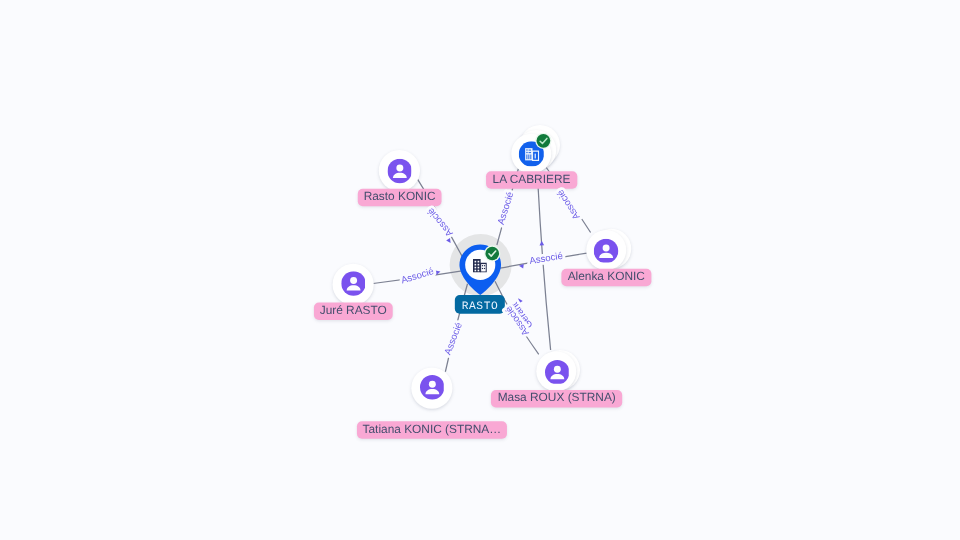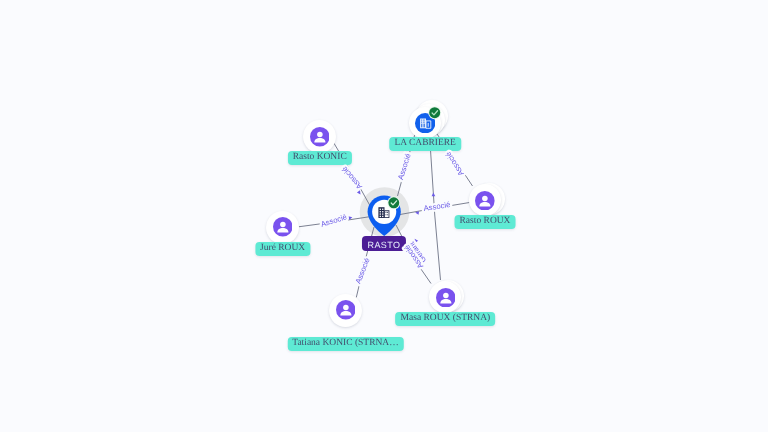--- a/index.html
+++ b/index.html
@@ -13,29 +13,29 @@
   }
   #canvas{position:relative;width:768px;height:432px;}
   svg.layer{position:absolute;left:0;top:0;width:768px;height:432px;overflow:visible;}
   #edgelayer{z-index:1;}
   #edgelabels{z-index:4;}
   #nodelayer{position:absolute;left:0;top:0;width:768px;height:432px;z-index:2;}
 
   .node{position:absolute;width:0;height:0;}
   .disc{position:absolute;border-radius:50%;background:#fff;
         box-shadow:0 1px 2.5px rgba(60,70,100,.18);}
-  .nlabel{position:absolute;background:#5eead4;border-radius:4px;
+  .nlabel{position:absolute;background:#f9a8d4;border-radius:4px;
           color:#434e6d;font-size:9.5px;line-height:11px;white-space:nowrap;
           padding:1px 5px 2px 5px;
           box-shadow:0 1px 2.5px rgba(60,70,100,.13);
-          transform:translateX(-50%);font-family:Liberation Serif, serif;}
-  .clabel{position:absolute;background:#4c1d95;border-radius:4px;
+          transform:translateX(-50%);}
+  .clabel{position:absolute;background:#0369a1;border-radius:4px;
           color:#eaf3ff;font-size:9px;line-height:12px;white-space:nowrap;
           padding:3px 5.5px 0px 5.5px;letter-spacing:.45px;
-          transform:translateX(-50%);}
+          transform:translateX(-50%);font-family:Liberation Mono, monospace;}
   .elab{font-size:7.7px;fill:#6c5ce7;font-family:"Liberation Sans",sans-serif;
         paint-order:stroke;stroke:#fafbfe;stroke-width:4.5px;stroke-linejoin:round;}
 </style>
 </head>
 <body>
 
 <div id="canvas">
 
   <svg class="layer" id="edgelayer">
     <circle cx="384.5" cy="212" r="24.8" fill="#e4e5e6"></circle>
@@ -99,32 +99,32 @@
       </svg>
     </div>
 
     <div class="node" style="left:282.6px;top:227.2px;">
       <div class="disc" style="left:-16.5px;top:-16.5px;width:33px;height:33px;"></div>
       <svg style="position:absolute;left:-9.8px;top:-9.8px;" width="19.6" height="19.6" viewBox="0 0 24 24">
         <circle cx="12" cy="12" r="12" fill="#7a52ee"></circle>
         <circle cx="12.1" cy="9.1" r="3.4" fill="#fdfcff"></circle>
         <path d="M5.3 18.9 C5.3 15.5 8.3 13.6 12.1 13.6 C15.9 13.6 18.9 15.5 18.9 18.9 Z" fill="#fdfcff"></path>
       </svg>
-      <div class="nlabel" style="left:0px;top:14.4px;">Juré ROUX</div>
+      <div class="nlabel" style="left:0px;top:14.4px;">Juré RASTO</div>
     </div>
 
     <div class="node" style="left:485px;top:200.3px;">
       <div class="disc" style="left:-11.8px;top:-17.5px;width:32px;height:32px;"></div>
       <div class="disc" style="left:-16px;top:-16px;width:32px;height:32px;"></div>
       <svg style="position:absolute;left:-9.8px;top:-9.8px;" width="19.6" height="19.6" viewBox="0 0 24 24">
         <circle cx="12" cy="12" r="12" fill="#7a52ee"></circle>
         <circle cx="12.1" cy="9.1" r="3.4" fill="#fdfcff"></circle>
         <path d="M5.3 18.9 C5.3 15.5 8.3 13.6 12.1 13.6 C15.9 13.6 18.9 15.5 18.9 18.9 Z" fill="#fdfcff"></path>
       </svg>
-      <div class="nlabel" style="left:0px;top:14.4px;">Rasto ROUX</div>
+      <div class="nlabel" style="left:0px;top:14.4px;">Alenka KONIC</div>
     </div>
 
     <div class="node" style="left:345.5px;top:310px;">
       <div class="disc" style="left:-16.5px;top:-16.5px;width:33px;height:33px;"></div>
       <svg style="position:absolute;left:-9.8px;top:-9.8px;" width="19.6" height="19.6" viewBox="0 0 24 24">
         <circle cx="12" cy="12" r="12" fill="#7a52ee"></circle>
         <circle cx="12.1" cy="9.1" r="3.4" fill="#fdfcff"></circle>
         <path d="M5.3 18.9 C5.3 15.5 8.3 13.6 12.1 13.6 C15.9 13.6 18.9 15.5 18.9 18.9 Z" fill="#fdfcff"></path>
       </svg>
       <div class="nlabel" style="left:0px;top:27px;">Tatiana KONIC (STRNA…</div>

